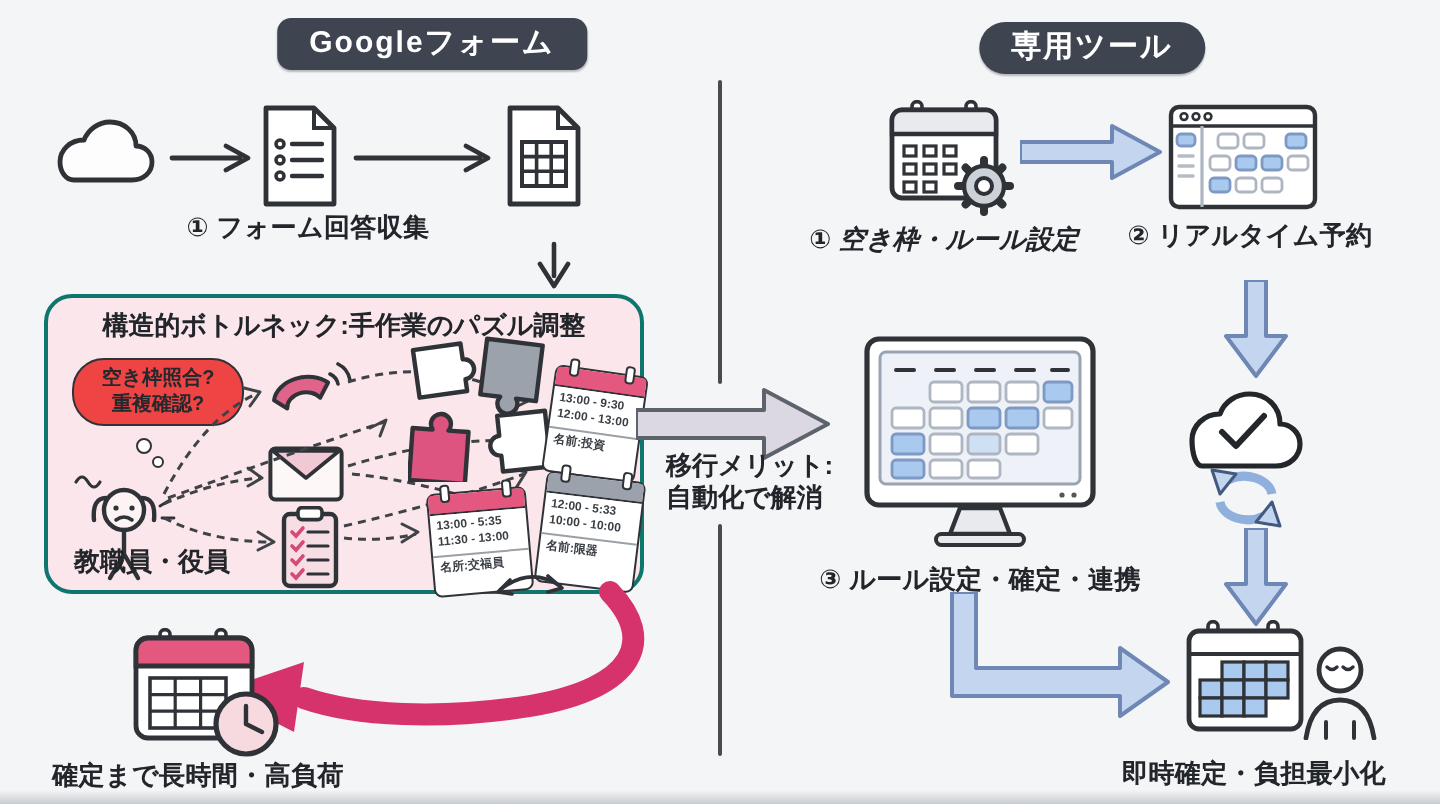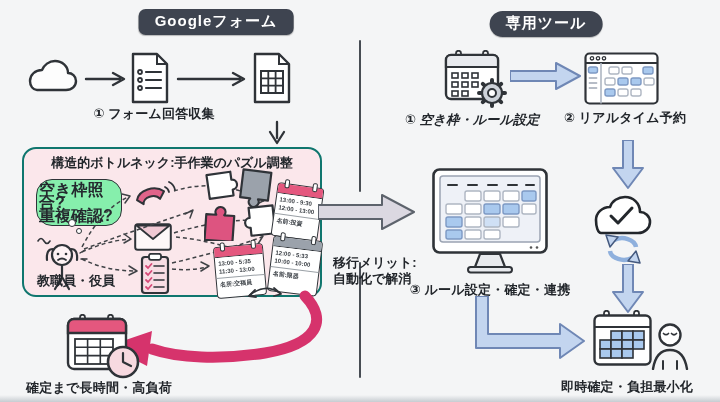--- a/index.html
+++ b/index.html
@@ -11,40 +11,40 @@
   .label{position:absolute;font-size:13px;font-weight:700;color:#22262b;text-align:center;
          white-space:nowrap;transform:translateX(-50%);letter-spacing:.2px;}
   .badge{position:absolute;transform:translateX(-50%);background:#3e4450;color:#fff;
          font-size:15px;font-weight:700;padding:3px 16px 4px;border-radius:7px;
          letter-spacing:1px;white-space:nowrap;box-shadow:0 1px 1px rgba(0,0,0,.25);}
   .divider{position:absolute;left:359px;width:2px;background:#474c53;border-radius:1px;}
   .pinkbox{position:absolute;left:22px;top:147px;width:300px;height:150px;
            background:#fbe7eb;border:2px solid #0f766e;border-radius:14px;box-sizing:border-box;padding-left:24px;}
   .pinkbox .title{position:absolute;left:0;right:0;top:5px;text-align:center;
            font-size:13px;font-weight:700;color:#22262b;white-space:nowrap;}
-  .bubble{position:absolute;left:12px;top:30px;width:86px;background:#86efac;
+  .bubble{position:absolute;left:12px;top:30px;width:86px;background:#ef4444;
           border:1.6px solid #2f3338;border-radius:16px;padding:3px 2px;
-          font-size:16px;line-height:13px;font-weight:700;text-align:left;box-sizing:border-box;}
+          font-size:10px;line-height:13px;font-weight:700;text-align:center;box-sizing:border-box;}
   .tail1{position:absolute;left:44px;top:70px;width:6px;height:6px;border:1.4px solid #2f3338;
          border-radius:50%;background:#fff;}
   .tail2{position:absolute;left:52px;top:79px;width:4px;height:4px;border:1.3px solid #2f3338;
          border-radius:50%;background:#fff;}
   .actor{position:absolute;left:0px;top:123px;width:104px;text-align:center;
          font-size:13px;font-weight:700;color:#22262b;white-space:nowrap;}
   .card{position:absolute;background:#fff;border:1.5px solid #2f3338;border-radius:4px;box-sizing:border-box;}
   .card .hd{height:9px;border-bottom:1.5px solid #2f3338;border-radius:2px 2px 0 0;position:relative;}
   .hd-pink{background:#e4577e;} .hd-gray{background:#9ba2ab;}
   .card .hd::before,.card .hd::after{content:"";position:absolute;top:-5px;width:3px;height:7px;
         background:#fff;border:1.2px solid #2f3338;border-radius:2px;}
   .card .hd::before{left:6px}.card .hd::after{right:6px}
   .card .ln{font-size:6px;line-height:8px;color:#3a3f45;padding:0 3px;white-space:nowrap;font-weight:700;}
   .card .ln.first{margin-top:2px}
   .card .ln.nm{border-top:1px solid #9aa0a6;margin-top:2px;padding-top:2px}
   .migration-text{position:absolute;left:333px;top:225px;font-size:13px;line-height:16px;
-        font-weight:700;color:#22262b;white-space:nowrap;margin-top:30px;}
+        font-weight:700;color:#22262b;white-space:nowrap;}
 </style>
 </head>
 <body>
 
 <div class="canvas">
 
   <div class="badge" style="left:175px;top:9px;margin-left:41px;">Googleフォーム</div>
   <div class="badge" style="left:546px;top:11px;border-radius:13px;">専用ツール</div>
 
   <div class="divider" style="top:40px;height:152px;"></div>

